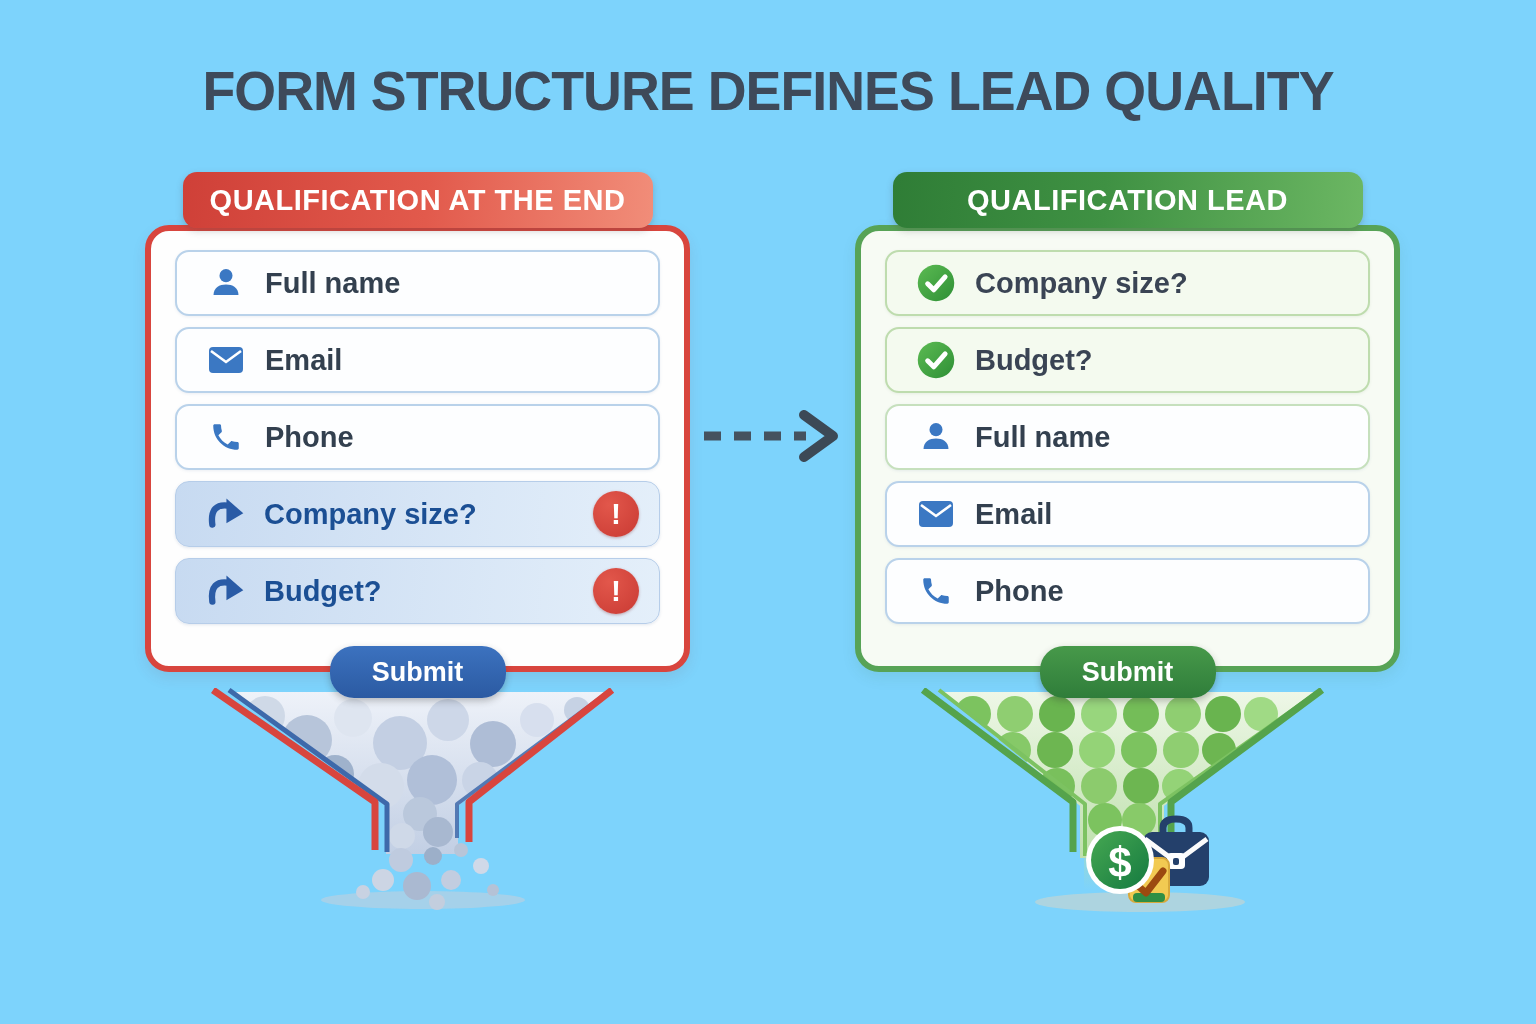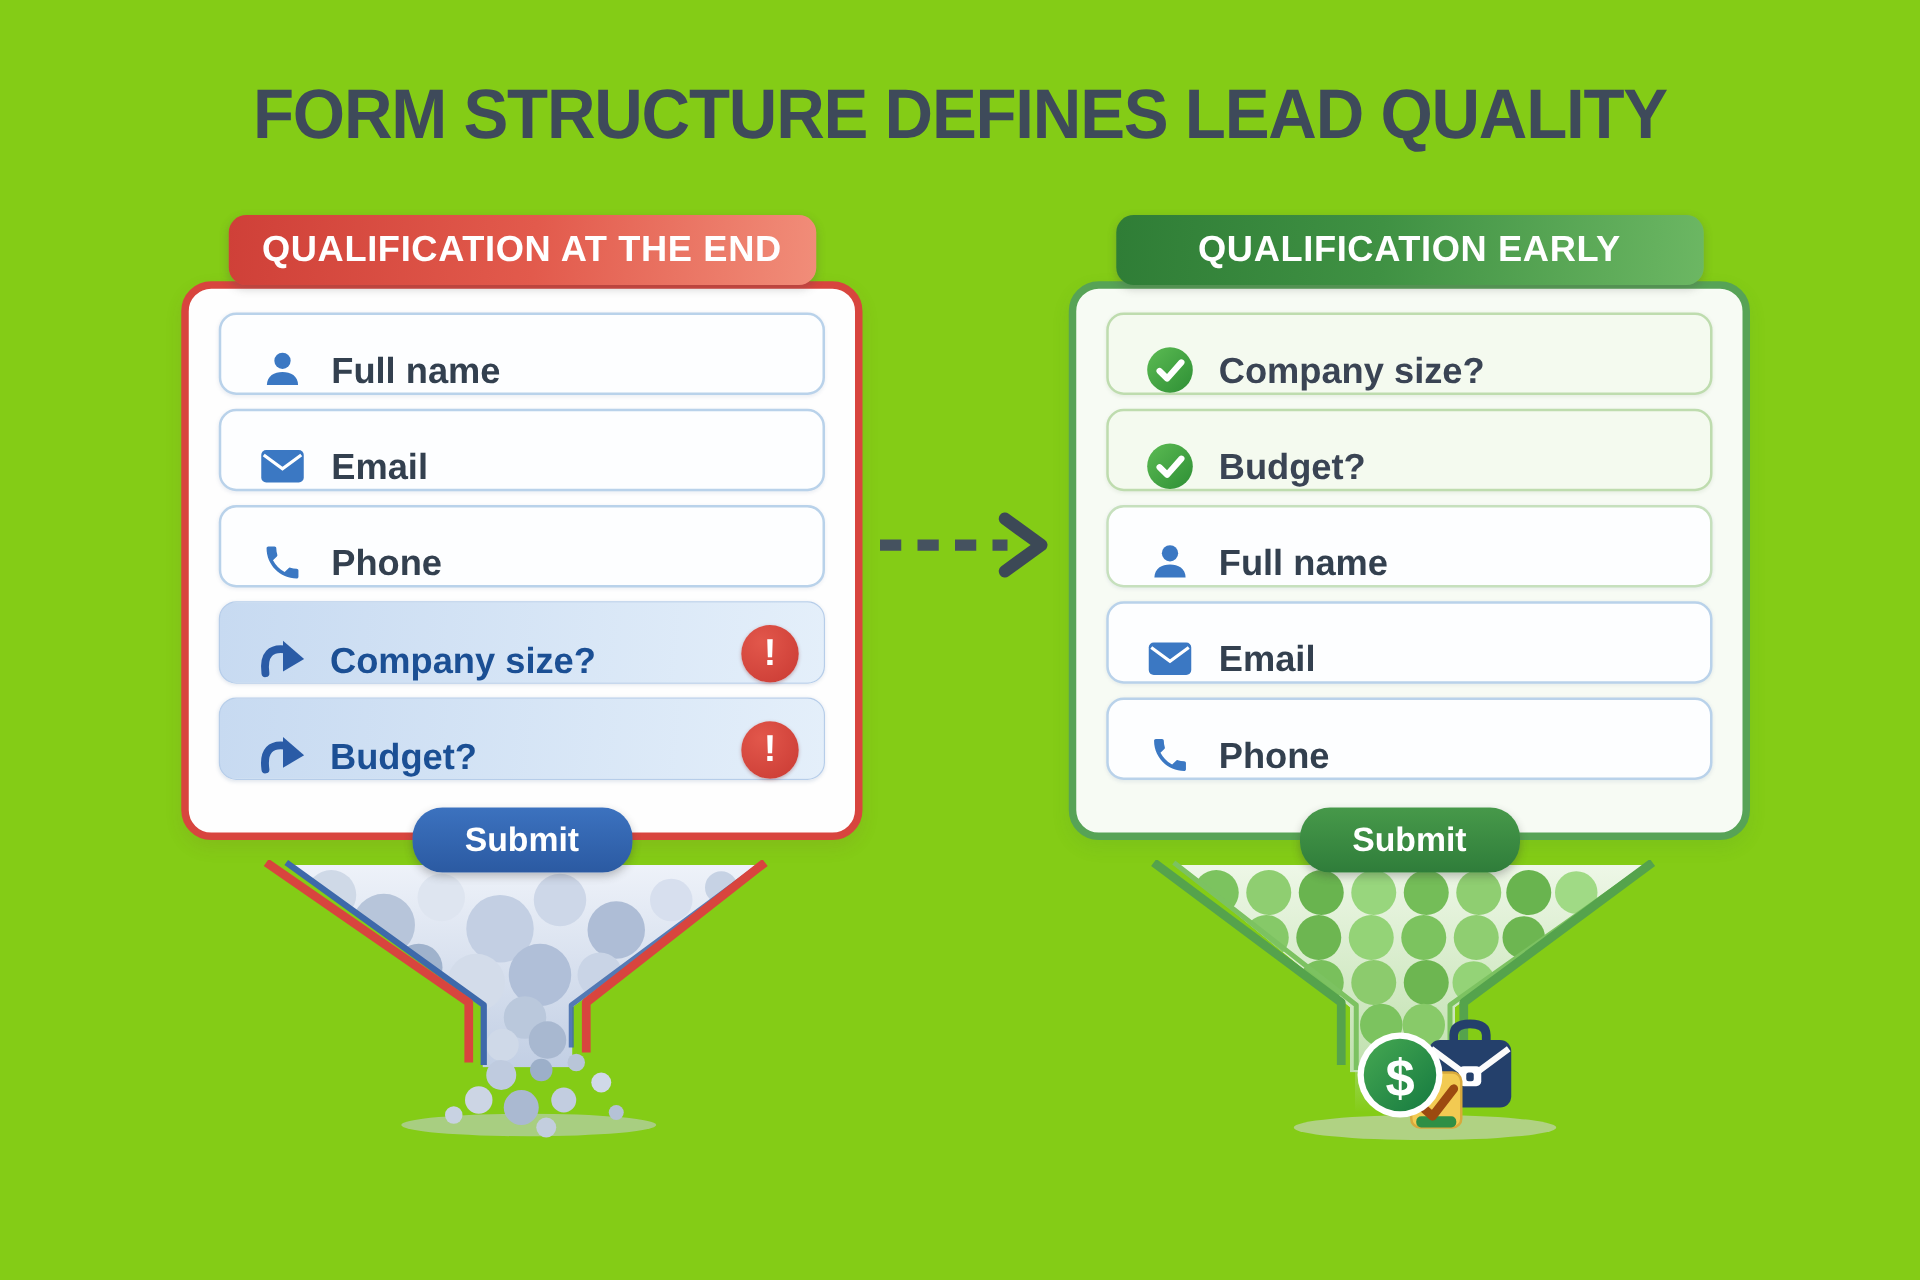--- a/index.html
+++ b/index.html
@@ -1,16 +1,16 @@
 <!DOCTYPE html>
 <html><head>
 <meta charset="utf-8">
 <style>
   html,body{margin:0;padding:0;background:#fdfdfd;}
-  .canvas{position:relative;width:1536px;height:1024px;overflow:hidden;background:#84cc16;
+  .canvas{position:relative;width:1536px;height:1024px;overflow:hidden;background:#7dd3fc;
           font-family:"Liberation Sans",sans-serif;}
 
   
   .main-title{position:absolute;top:58px;left:0;width:100%;text-align:center;
     font-size:56px;font-weight:800;letter-spacing:-1px;color:#3e4a5a;
     transform:scaleX(.96);transform-origin:center;}
 
   
   .panel{position:absolute;top:172px;width:545px;}
   .panel.left{left:145px;}
@@ -21,21 +21,21 @@
     color:#fff;font-size:29px;font-weight:bold;letter-spacing:.5px;
     box-shadow:0 3px 7px rgba(70,70,70,.25);}
   .tab.red{background:linear-gradient(95deg,#cf4038,#e25a4c 52%,#f18d79);}
   .tab.green{background:linear-gradient(95deg,#2f7d36,#3f9143 45%,#6cb763);}
 
   .card{position:relative;margin-top:-3px;height:447px;border-radius:24px;
     box-sizing:border-box;padding:19px 24px;z-index:1;}
   .card.red{background:#fefefe;border:6px solid #d8453e;box-shadow:0 6px 14px rgba(120,60,60,.10);}
   .card.green{background:#f7fbf4;border:6px solid #57a356;box-shadow:0 6px 14px rgba(60,120,60,.10);}
 
-  .row{height:66px;border-radius:14px;display:flex;align-items:flex-end;
+  .row{height:66px;border-radius:14px;display:flex;align-items:center;
     padding:0 16px;margin-bottom:11px;box-sizing:border-box;}
   .row .icon{width:38px;height:36px;margin:0 20px 0 14px;flex:0 0 auto;display:flex;
     align-items:center;justify-content:center;}
   .row .label{font-size:29px;font-weight:600;color:#33404f;}
   .row.normal{background:#fdfeff;border:2px solid #b9d2ea;box-shadow:0 1px 3px rgba(70,100,150,.10);}
   .row.normal.greenish{border-color:#c6e0bd;}
   .row.qual-late{background:linear-gradient(95deg,#c7daf1,#e4effa);border:1px solid #b6cde9;
     box-shadow:0 1px 3px rgba(70,100,150,.15);}
   .row.qual-late .label{color:#1b4f94;font-weight:bold;}
   .row.qual-early{background:#f4faef;border:2px solid #bedcae;box-shadow:0 1px 3px rgba(90,130,80,.10);}
@@ -127,21 +127,21 @@
         <span class="label">Budget?</span>
         <span class="spacer"></span>
         <span class="alert-badge">!</span>
       </div>
 
     </div>
     <button class="submit blue">Submit</button>
   </div>
 
   <div class="panel right">
-    <div class="tab green">QUALIFICATION EARLY</div>
+    <div class="tab green">QUALIFICATION LEAD</div>
     <div class="card green">
 
       <div class="row qual-early">
         <span class="icon">
           <svg width="50" height="50" viewBox="0 0 50 50">
               <defs>
                 <linearGradient id="ckg" x1="0" y1="0" x2="1" y2="1">
                   <stop offset="0" stop-color="#5cbb53"></stop>
                   <stop offset="1" stop-color="#2e8f35"></stop>
                 </linearGradient>

